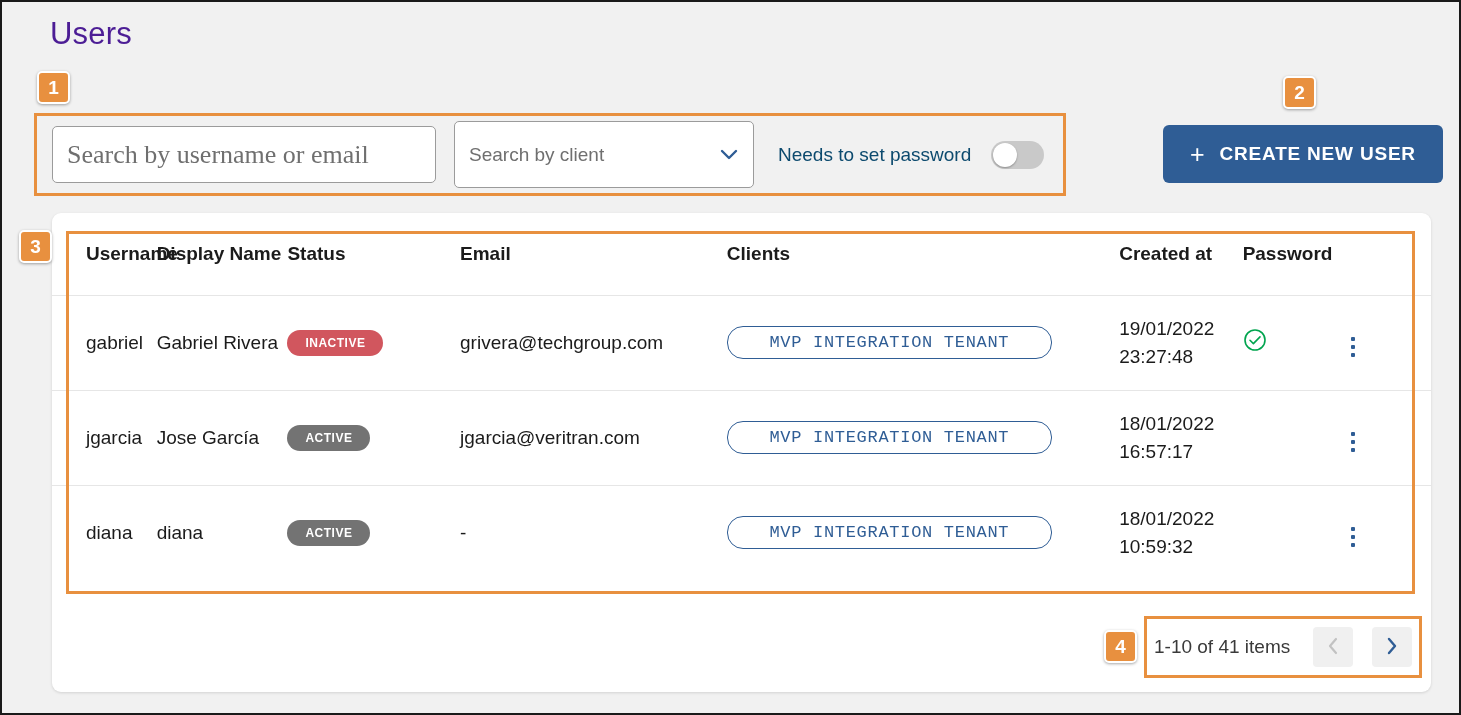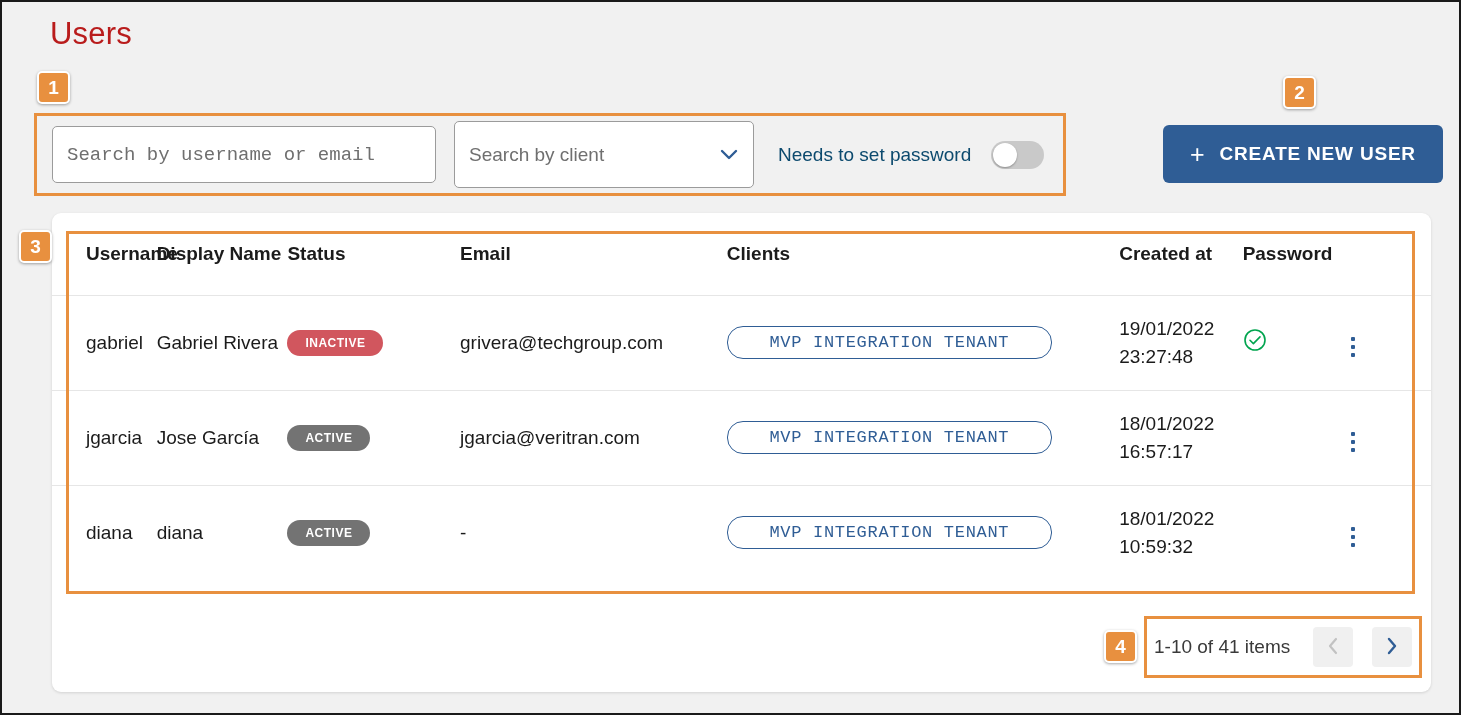--- a/index.html
+++ b/index.html
@@ -16,21 +16,21 @@
     background: #f1f1f1;
     border: 2px solid #1a1a1a;
     overflow: hidden;
   }
 
   
   .page-title {
     position: absolute;
     left: 48px; top: 14px;
     font-size: 31px;
-    color: #b91c1c;
+    color: #4c1d95;
     letter-spacing: 0.2px;
   }
 
   
   .badge {
     position: absolute;
     width: 33px; height: 33px;
     background: #e8903f;
     border: 2px solid #ffffff;
     border-radius: 5px;
@@ -66,22 +66,22 @@
     width: 1032px; height: 83px;
     display: flex;
     align-items: center;
     padding: 0 18px;
   }
   .text-input {
     width: 384px; height: 57px;
     background: #ffffff;
     border: 1px solid #9b9b9b;
     border-radius: 5px;
-    font-family: Liberation Mono, monospace;
-    font-size: 19px;
+    font-family: Liberation Serif, serif;
+    font-size: 26px;
     color: #2b2b2b;
     padding: 0 14px;
     outline: none;
   }
   .text-input::placeholder { color: #6f6f6f; }
 
   .select-wrap {
     position: relative;
     margin-left: 18px;
     width: 300px; height: 67px;

